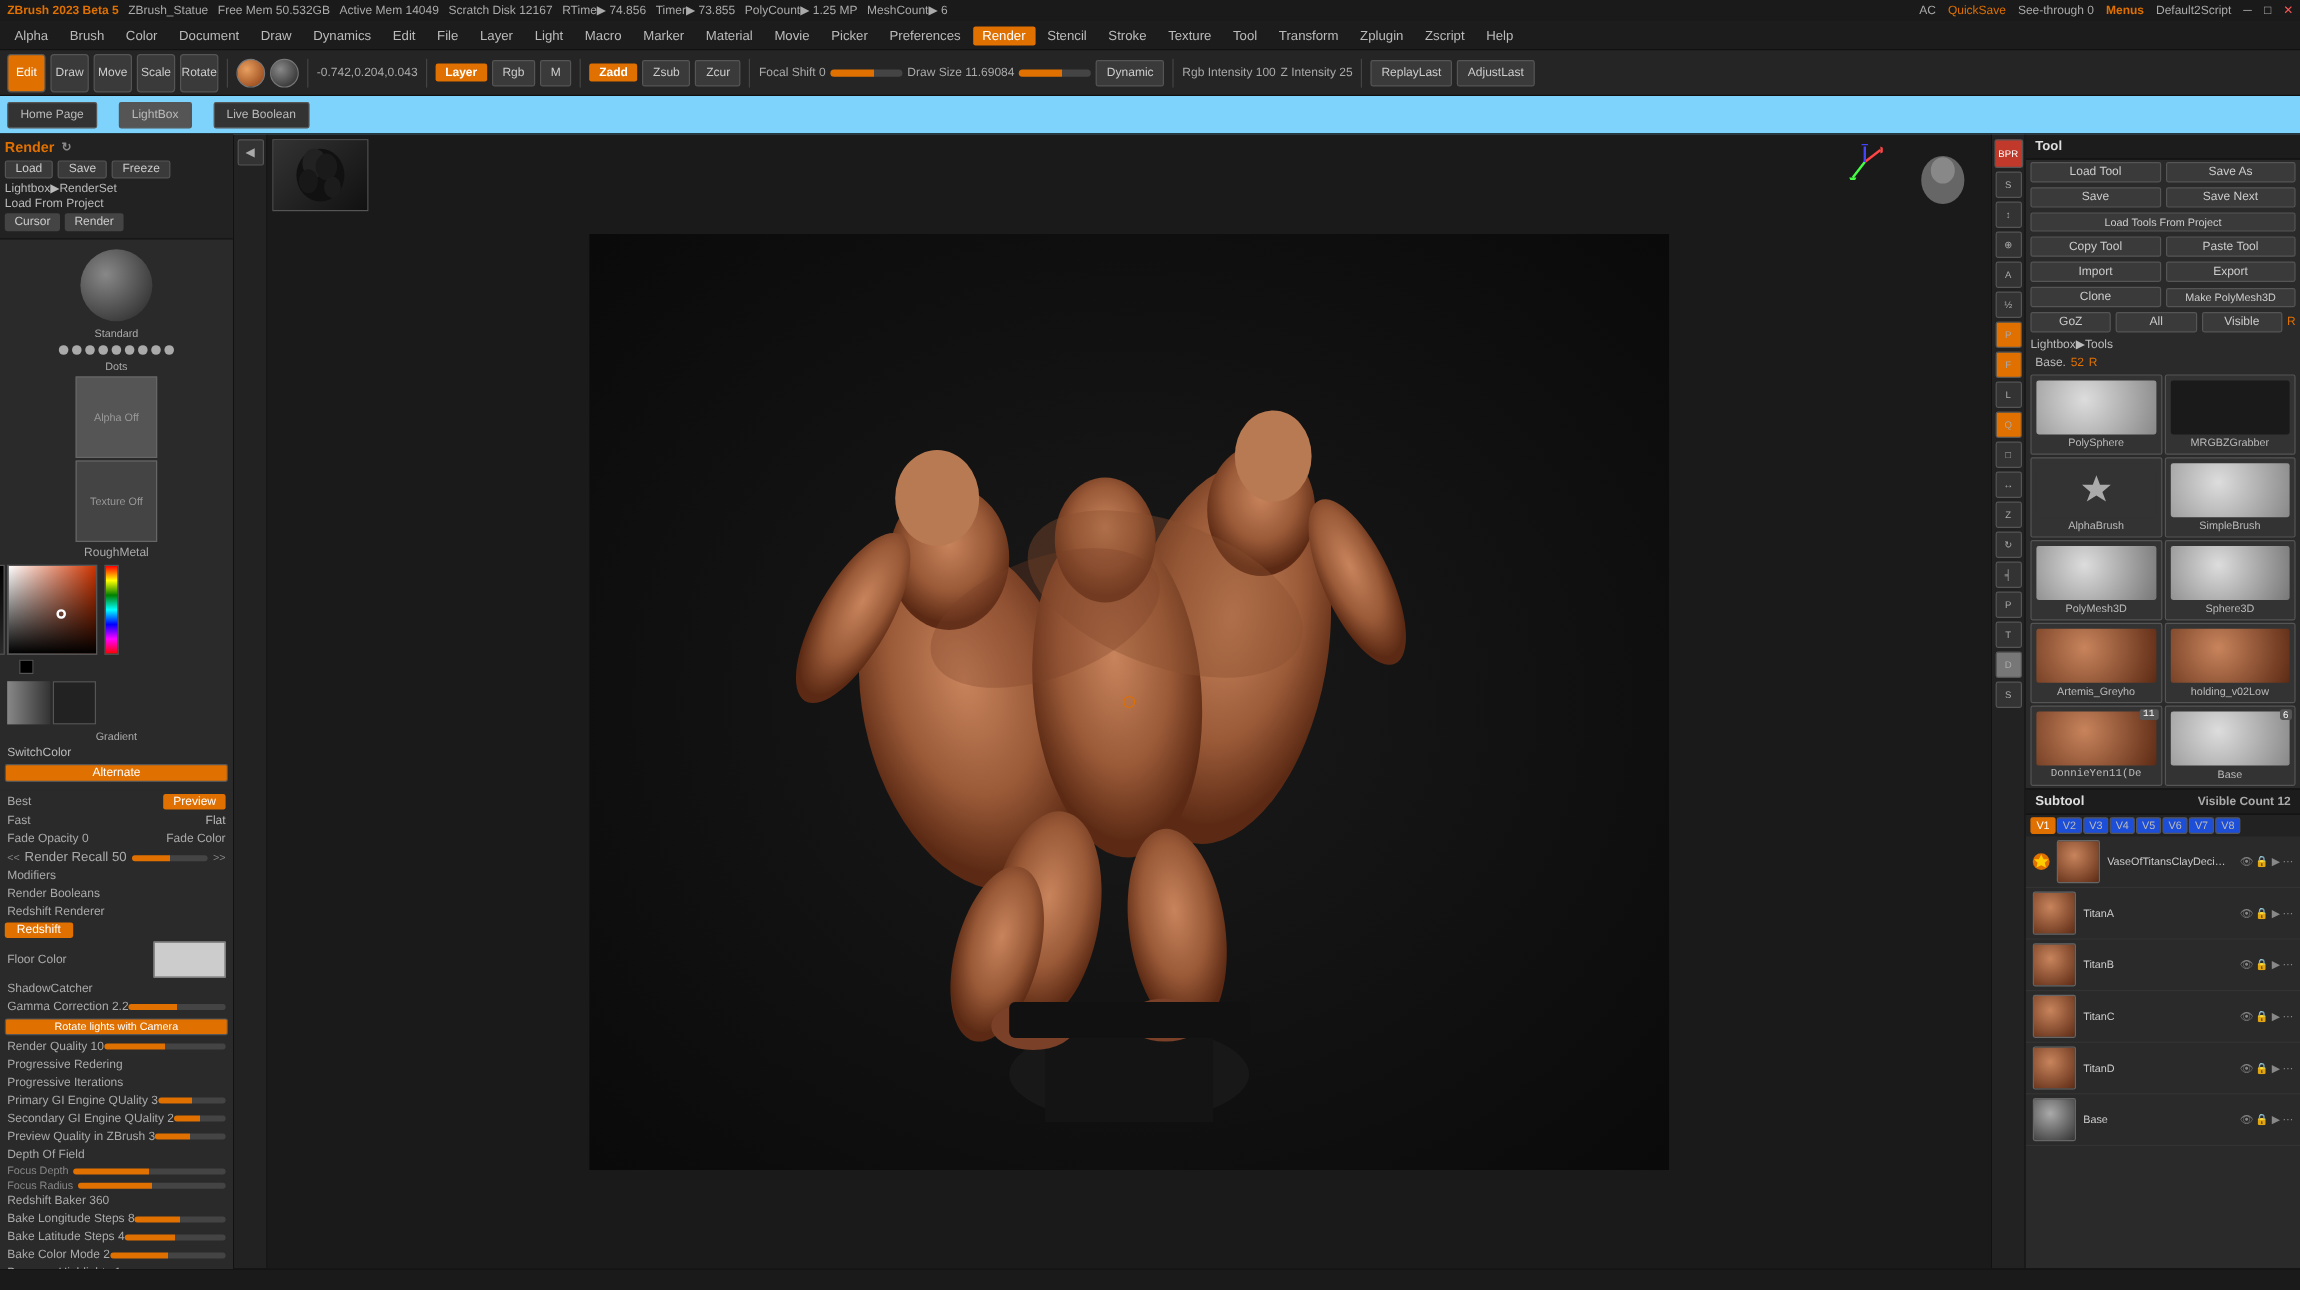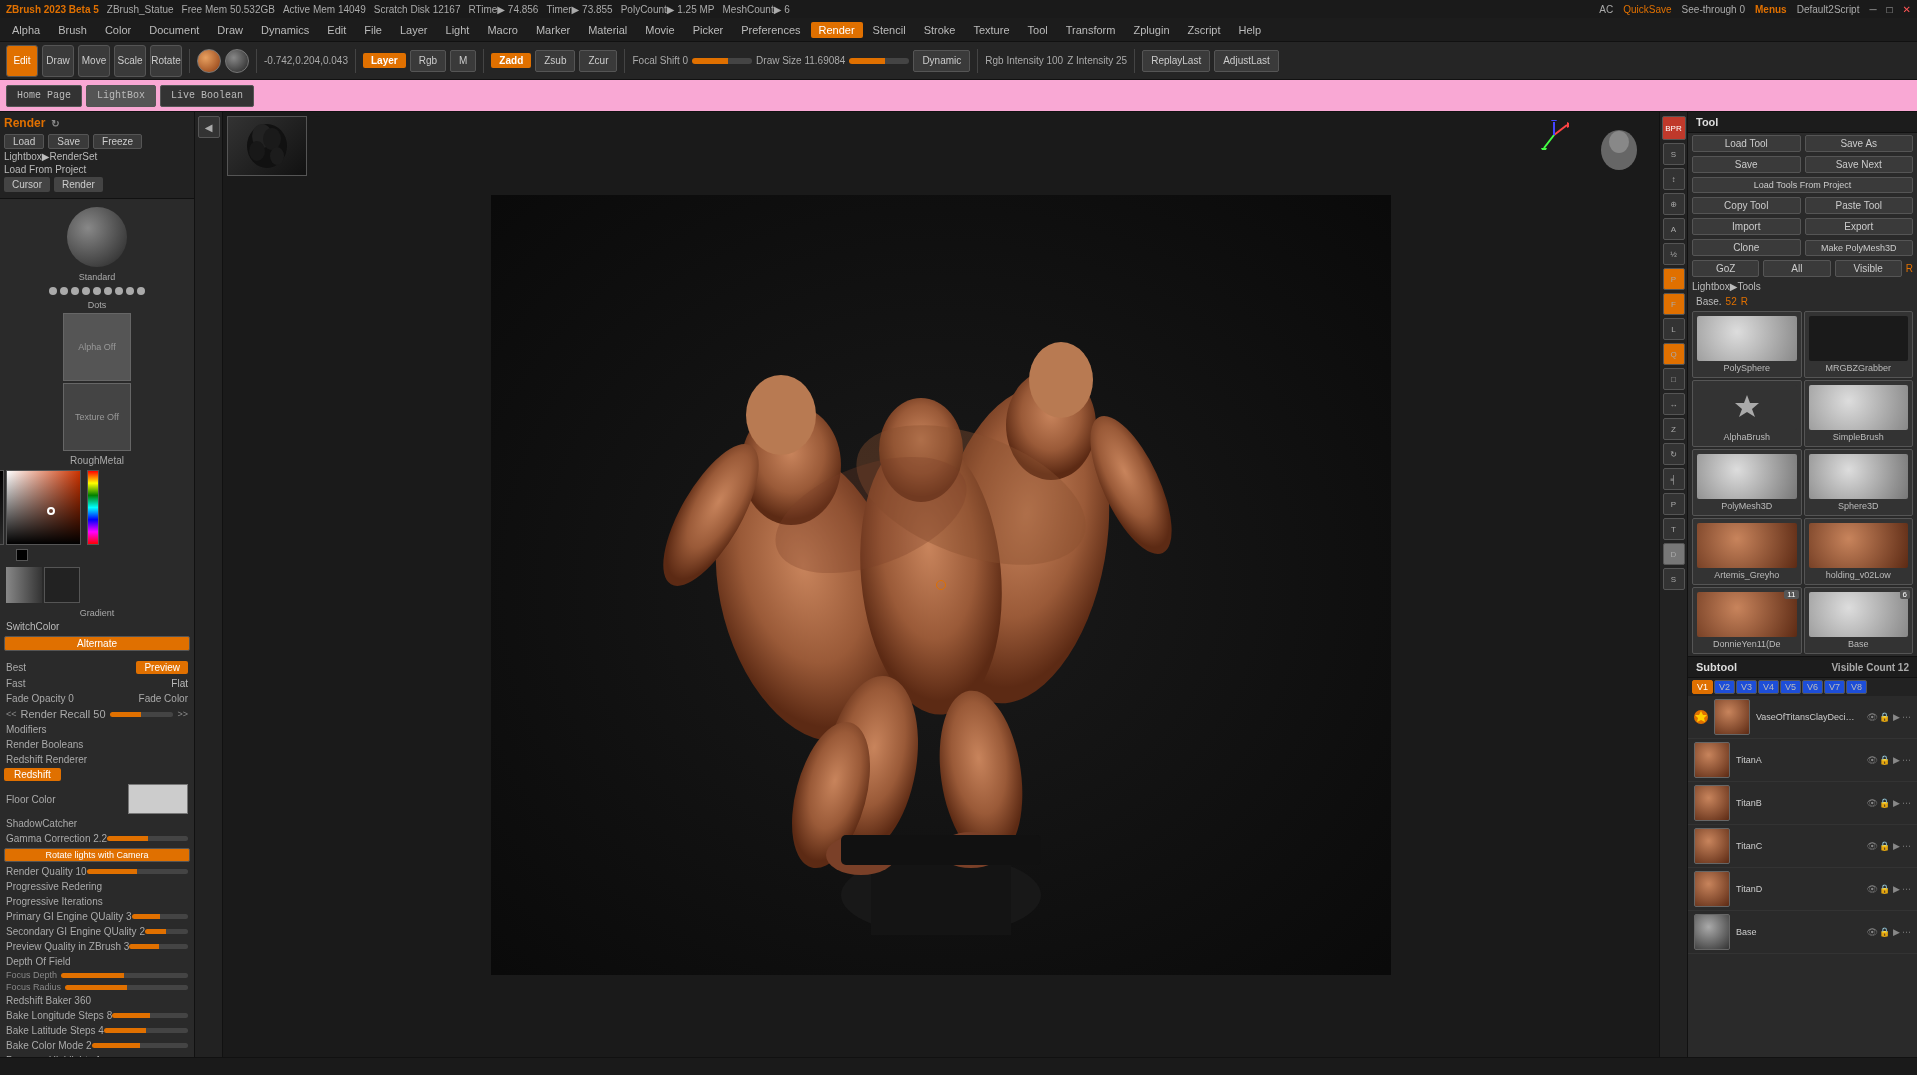--- a/index.html
+++ b/index.html
@@ -80,29 +80,28 @@
       width: 32px; height: 32px;
       display: flex; align-items: center; justify-content: center;
       cursor: pointer; border-radius: 3px; font-size: 14px; color: #ccc;
     }
     .toolbar-icon-btn.active { background: #e07000; color: #fff; }
 
     .separator { width: 1px; height: 24px; background: #444; margin: 0 3px; }
 
     
     .secondary-toolbar {
-      background: #f9a8d4;
+      background: #7dd3fc;
       height: 32px;
       display: flex;
       align-items: center;
       padding: 0 6px;
-      gap: 4px;
+      gap: 18px;
       flex-shrink: 0;
       border-bottom: 1px solid #111;
-      font-family: Liberation Mono, monospace;
     }
     .sec-btn {
       background: #333;
       border: 1px solid #555;
       color: #bbb;
       padding: 2px 10px;
       font-size: 10px;
       cursor: pointer;
       border-radius: 2px;
       height: 22px;
@@ -940,21 +939,21 @@
       <div class="tool-cell">
         <div class="tool-cell-icon" style="background:radial-gradient(circle at 40% 35%, #c8845c, #5c2a14);"></div>
         <div class="tool-cell-label">Artemis_Greyho</div>
       </div>
 
       <div class="tool-cell">
         <div class="tool-cell-icon" style="background:radial-gradient(circle at 40% 35%, #c8845c, #5c2a14);"></div>
         <div class="tool-cell-label">holding_v02Low</div>
       </div>
 
-      <div class="tool-cell" style="position:relative;">
+      <div class="tool-cell" style="position:relative;font-family:Liberation Mono, monospace;">
         <div class="tool-cell-icon" style="background:radial-gradient(circle at 40% 35%, #c8845c, #5c2a14);"></div>
         <div style="position:absolute;top:2px;right:2px;background:#555;color:#fff;font-size:8px;padding:0 3px;border-radius:2px;">11</div>
         <div class="tool-cell-label">DonnieYen11(De</div>
       </div>
 
       <div class="tool-cell" style="position:relative;">
         <div class="tool-cell-icon" style="background:radial-gradient(circle at 40% 35%, #ddd, #888);"></div>
         <div style="position:absolute;top:2px;right:2px;background:#555;color:#fff;font-size:8px;padding:0 3px;border-radius:2px;">6</div>
         <div class="tool-cell-label">Base</div>
       </div>

